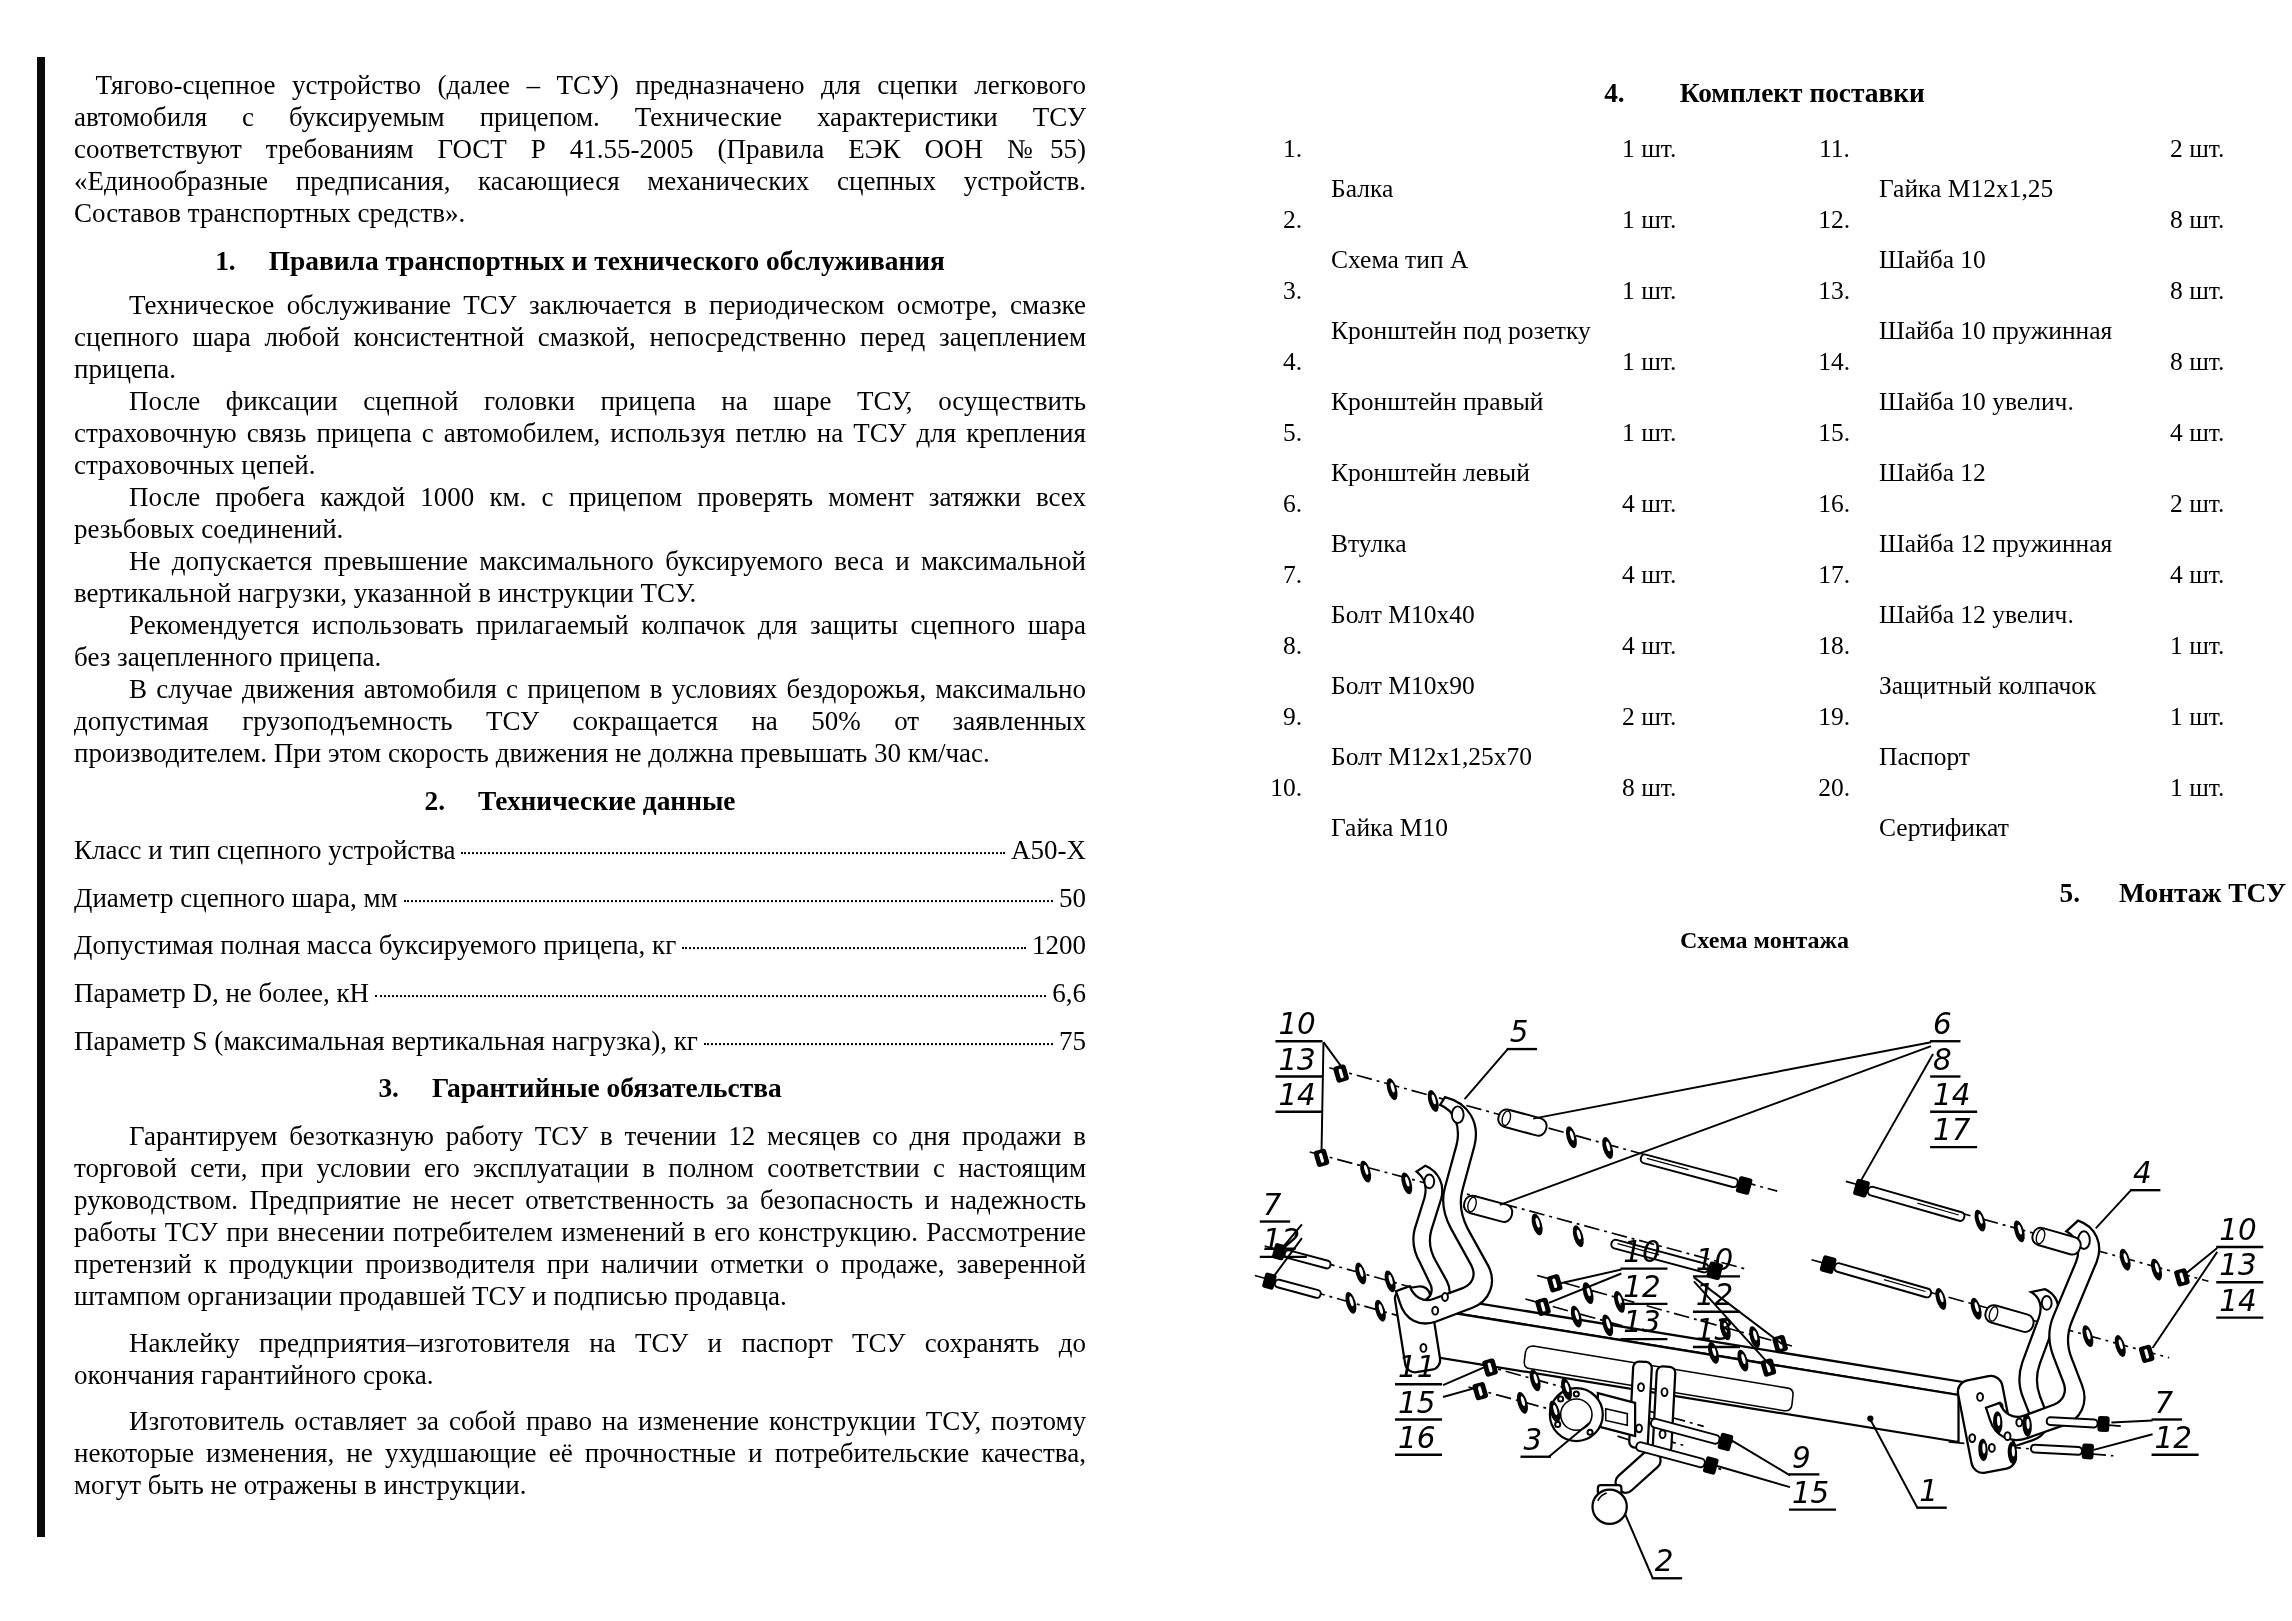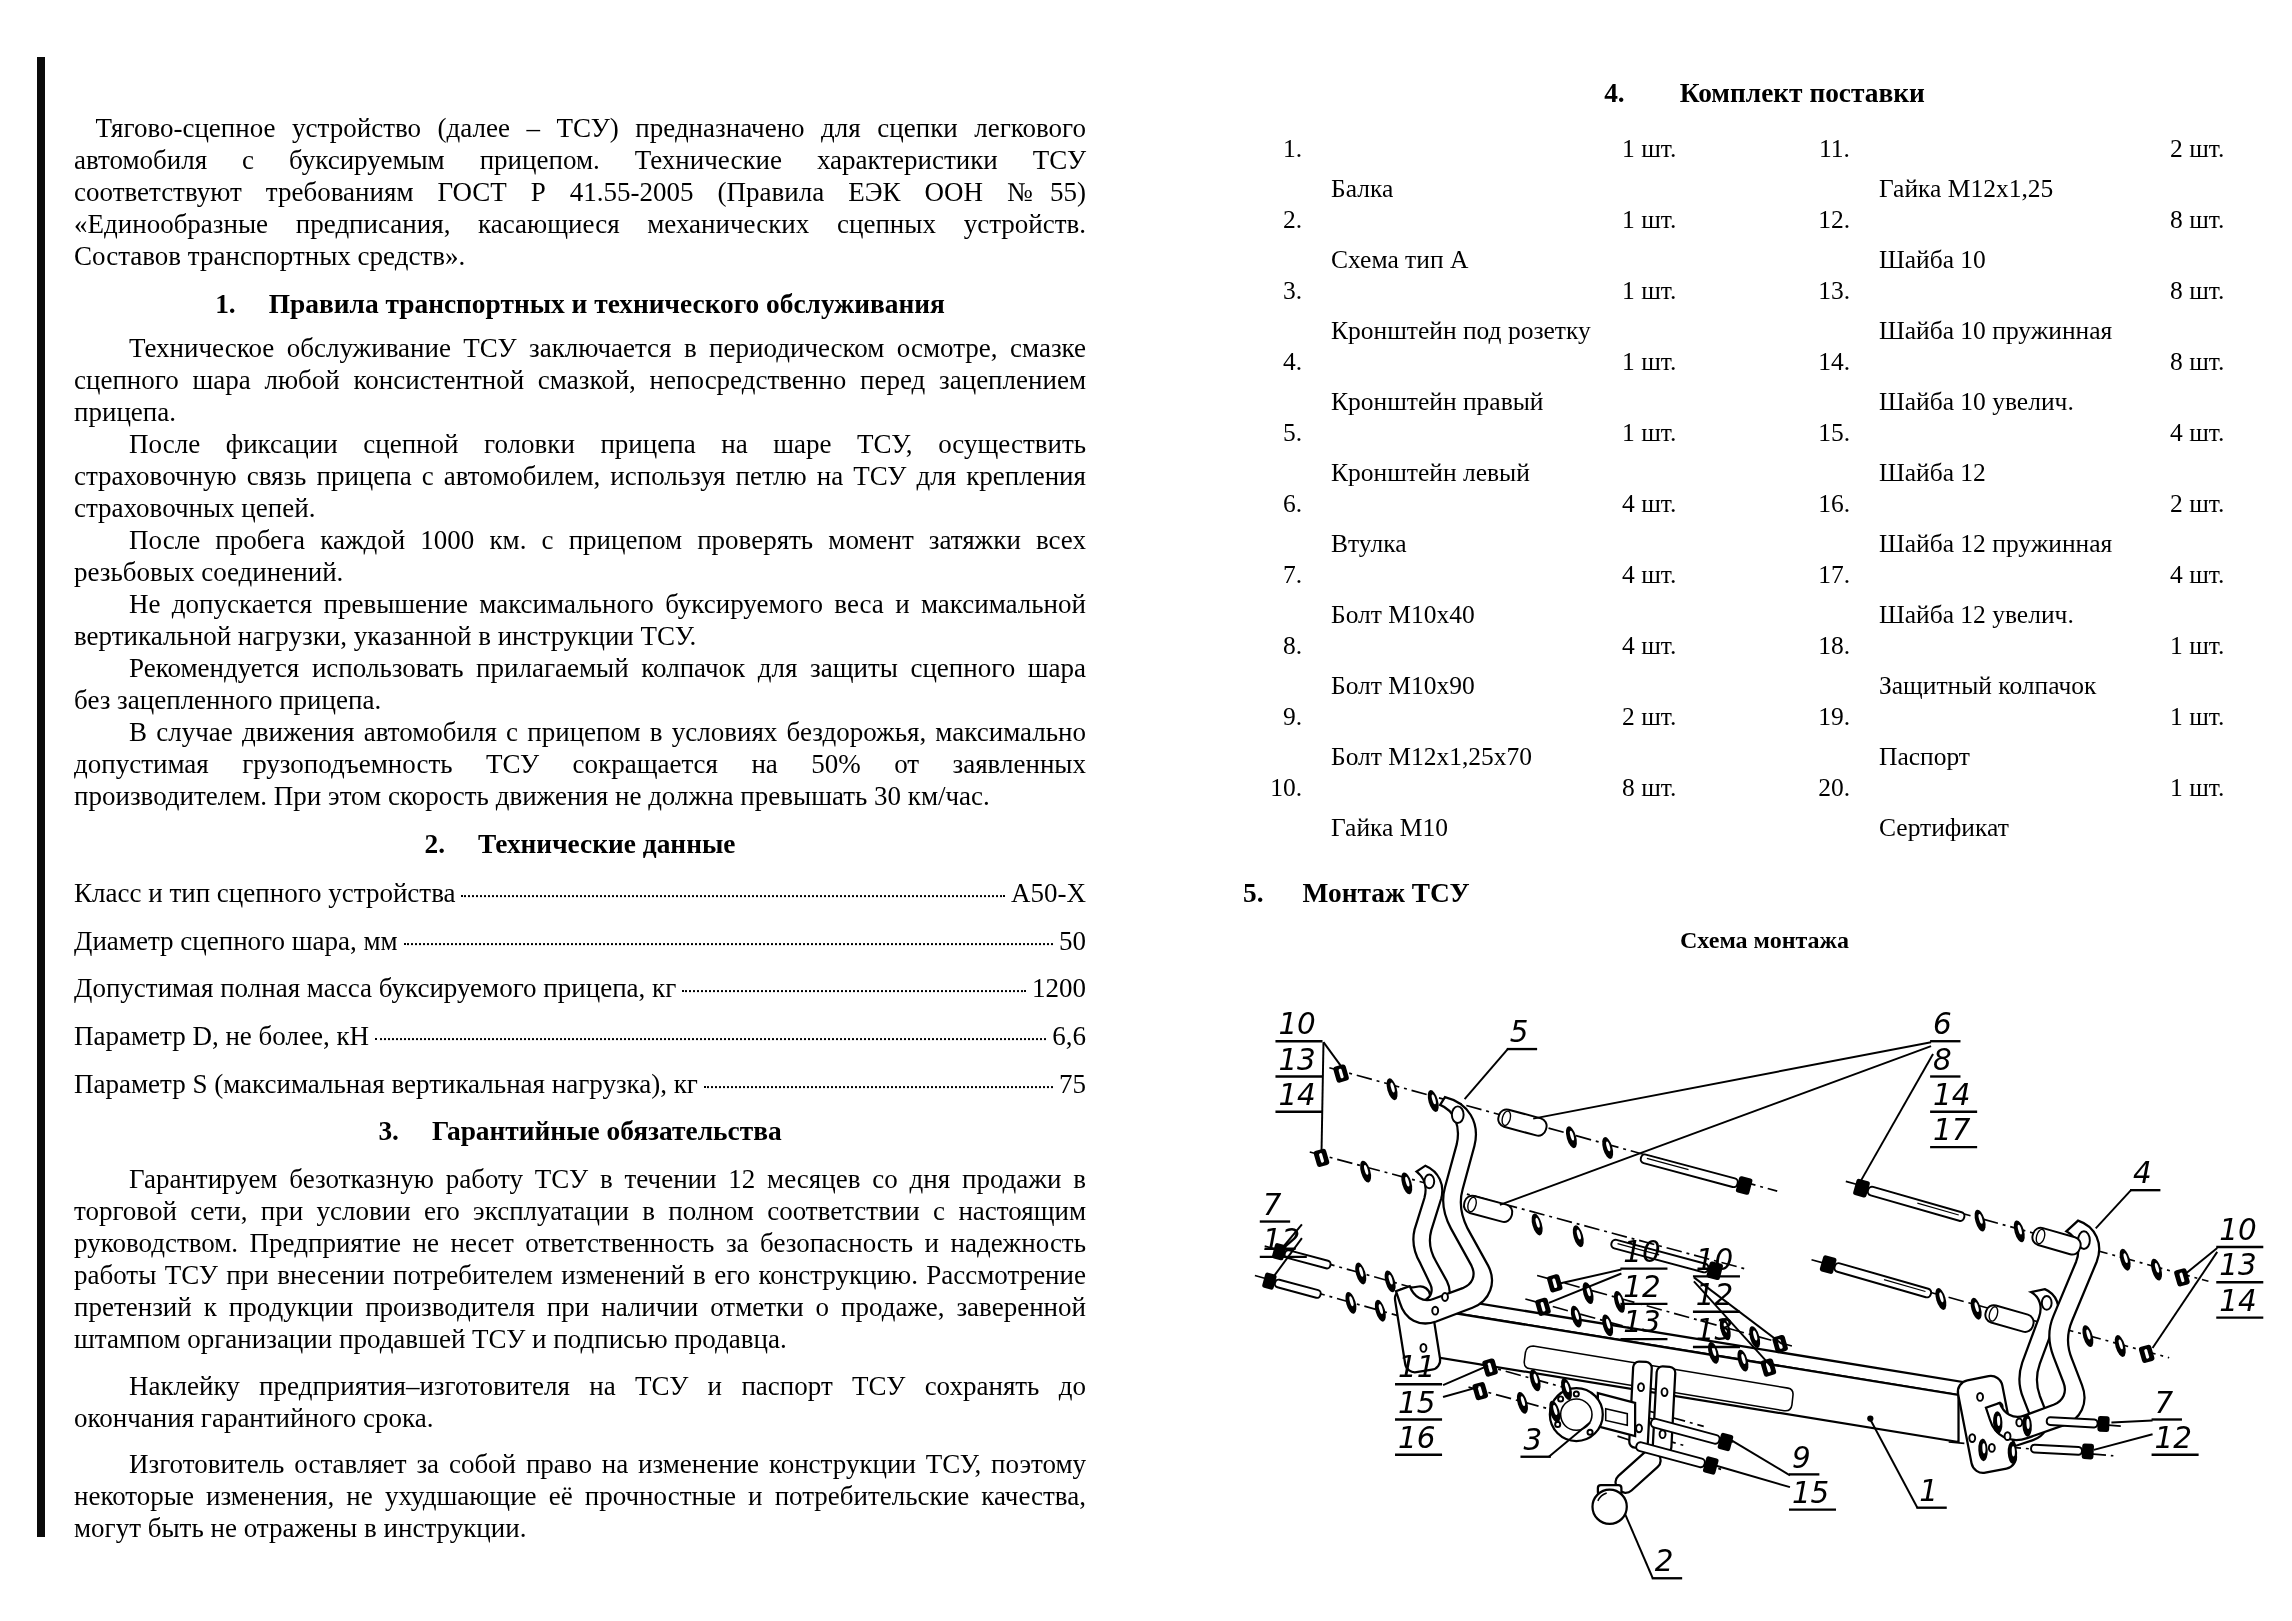--- a/index.html
+++ b/index.html
@@ -1,21 +1,21 @@
 <!DOCTYPE html>
 <html><head>
 <meta charset="utf-8">
 <style>
   html,body{margin:0;padding:0;background:#fff;}
   #page{position:relative;width:2293px;height:1621px;background:#ffffff;color:#000;
         font-family:"Liberation Serif","DejaVu Serif",serif;overflow:hidden;}
   .scan-bar{position:absolute;left:37px;top:57px;width:7.8px;height:1480px;background:#0b0b0b;}
 
   
-  .col-left{position:absolute;left:74px;top:69px;width:1012px;font-size:27px;line-height:32px;text-align:justify;margin-top:43px;}
+  .col-left{position:absolute;left:74px;top:69px;width:1012px;font-size:27px;line-height:32px;text-align:justify;}
   .col-left p{margin:0;text-indent:55px;}
   p.intro{text-indent:21.6px;}
   h2.sec{font-size:27.4px;line-height:33px;font-weight:bold;text-align:center;margin:15.7px 0 11.8px 0;text-indent:0;}
   h2.sec .num{margin-right:33px;}
   .s3-block p{margin-top:14.7px;}
 
   .specs{margin-top:3.9px;}
   .tdrow{display:flex;align-items:baseline;margin-top:15.7px;}
   .tdrow .lbl{white-space:nowrap;}
   .tdrow .dots{flex:1;border-bottom:2.9px dotted #000;margin:0 5.9px;transform:translateY(-4.9px);}
@@ -25,21 +25,21 @@
   .col-right{position:absolute;left:1243px;top:78px;width:1043px;font-size:25.5px;line-height:31px;}
   h2.sec4{font-size:27.4px;font-weight:bold;text-align:center;margin:0 0 23.5px 0;}
   h2.sec4 .num{margin-right:55px;}
   .parts{display:flex;}
   .half{width:495px;}
   .half2{margin-left:53px;width:495px;}
   .prow{display:flex;}
   .pn{width:59px;text-align:right;}
   .pname{flex:1;padding-left:29px;margin-top:40px;}
   .pqty{width:116px;text-align:left;}
-  h3.sec5{font-size:27.4px;font-weight:bold;text-align:left;margin:35px 0 16px 0;}
+  h3.sec5{font-size:27.4px;font-weight:bold;text-align:right;margin:35px 0 16px 0;}
   h3.sec5 .num{margin-right:39px;}
   h4.subt{font-size:24px;font-weight:bold;text-align:center;margin:13.7px 0 0 0;}
 
   
   #diagram{display:block;margin-top:47px;}
   #diagram .part{fill:#fff;stroke:#000;stroke-width:2.3;}
   #diagram .thin{fill:none;stroke:#000;stroke-width:1.6;}
   #diagram .hole{fill:#fff;stroke:#000;stroke-width:2;}
   #diagram .ax{stroke:#000;stroke-width:1.7;fill:none;stroke-dasharray:16 5 3 5;}
   #diagram text{font-family:"DejaVu Sans",sans-serif;font-style:italic;font-size:30px;fill:#000;}

